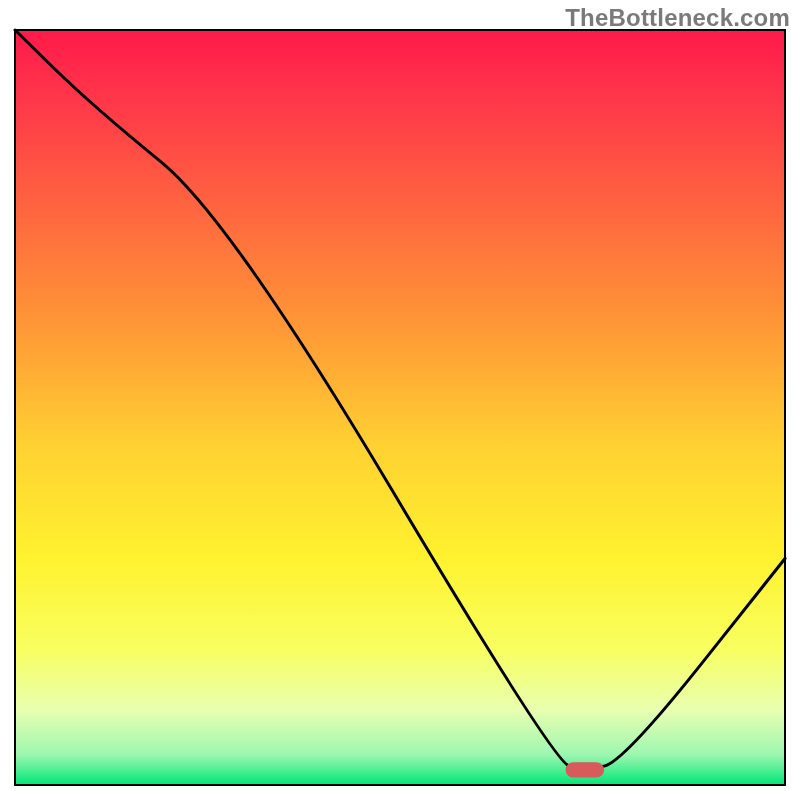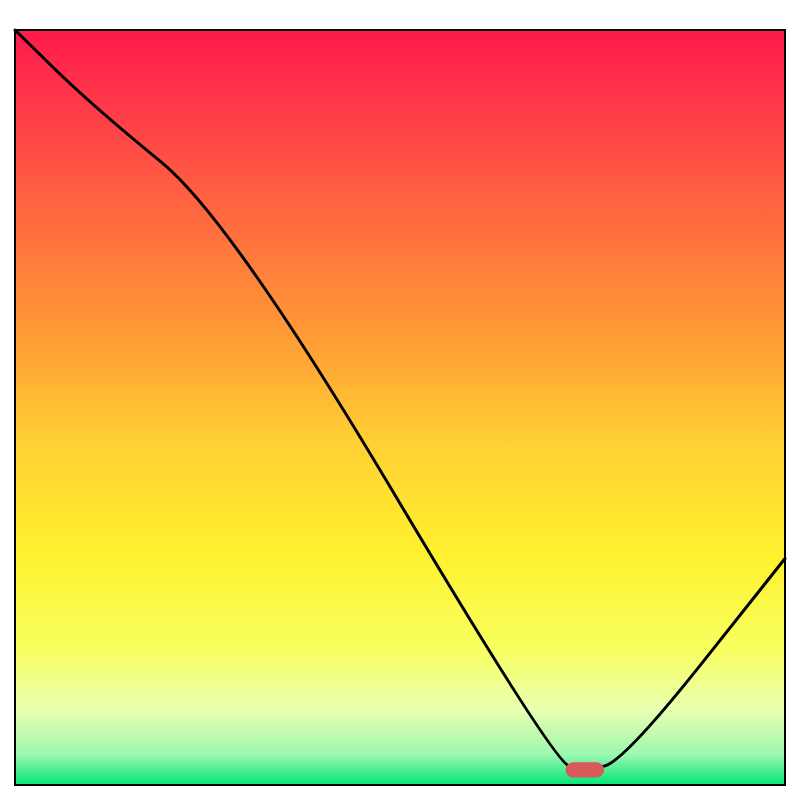--- a/index.html
+++ b/index.html
@@ -32,20 +32,21 @@
     width: 800px;
     height: 800px;
     display: block;
   }
 </style>
 </head>
 <body>
 
 <div class="container">
 
+  <div class="watermark">TheBottleneck.com</div>
 
   <svg class="chart" viewBox="0 0 800 800">
     <defs>
       <linearGradient id="bg-grad" x1="0" y1="0" x2="0" y2="1">
           <stop offset="0%" stop-color="#ff1a4b"></stop>
           <stop offset="10%" stop-color="#ff3949"></stop>
           <stop offset="25%" stop-color="#ff6a3f"></stop>
           <stop offset="40%" stop-color="#ff9a36"></stop>
           <stop offset="55.00000000000001%" stop-color="#ffd132"></stop>
           <stop offset="70%" stop-color="#fff22f"></stop>

